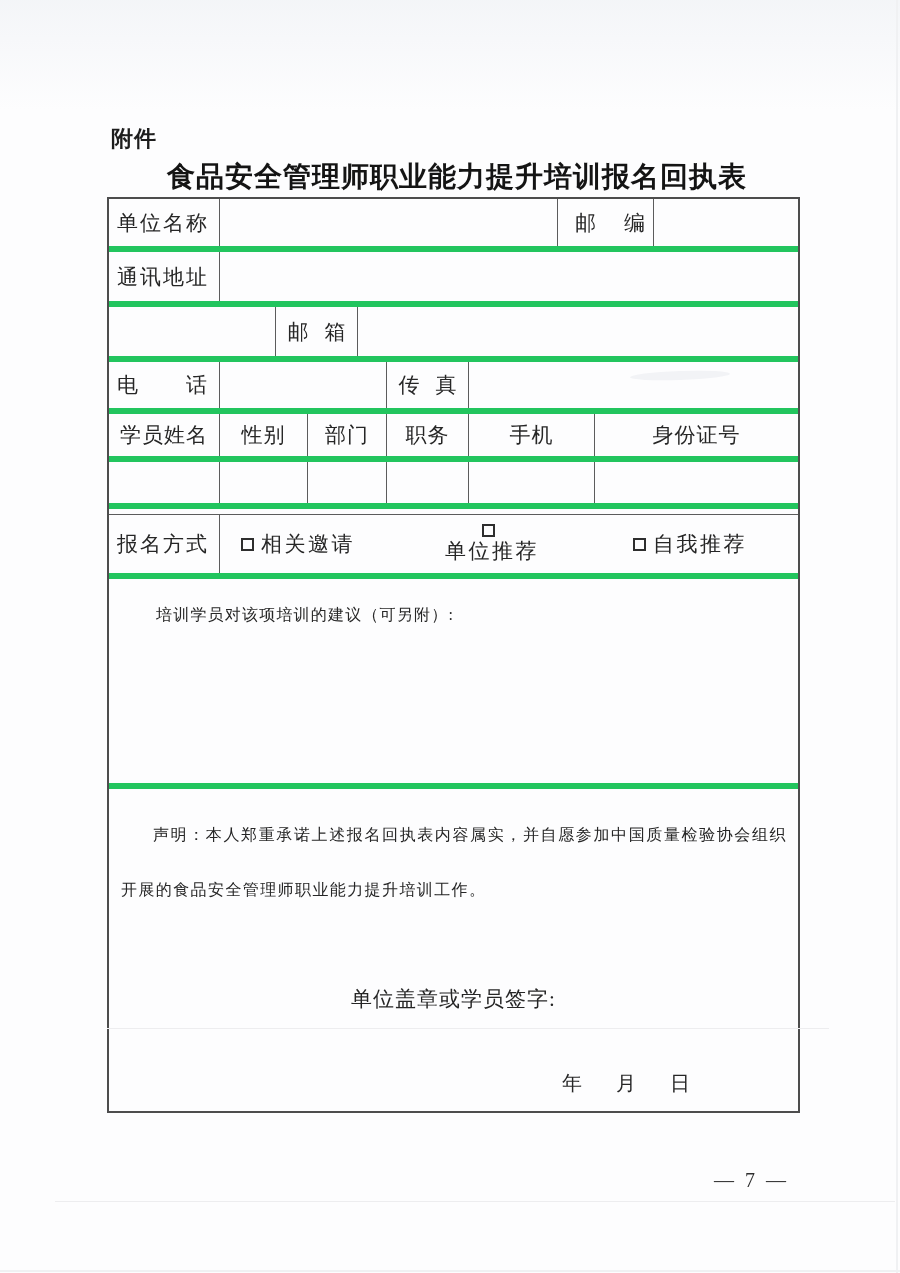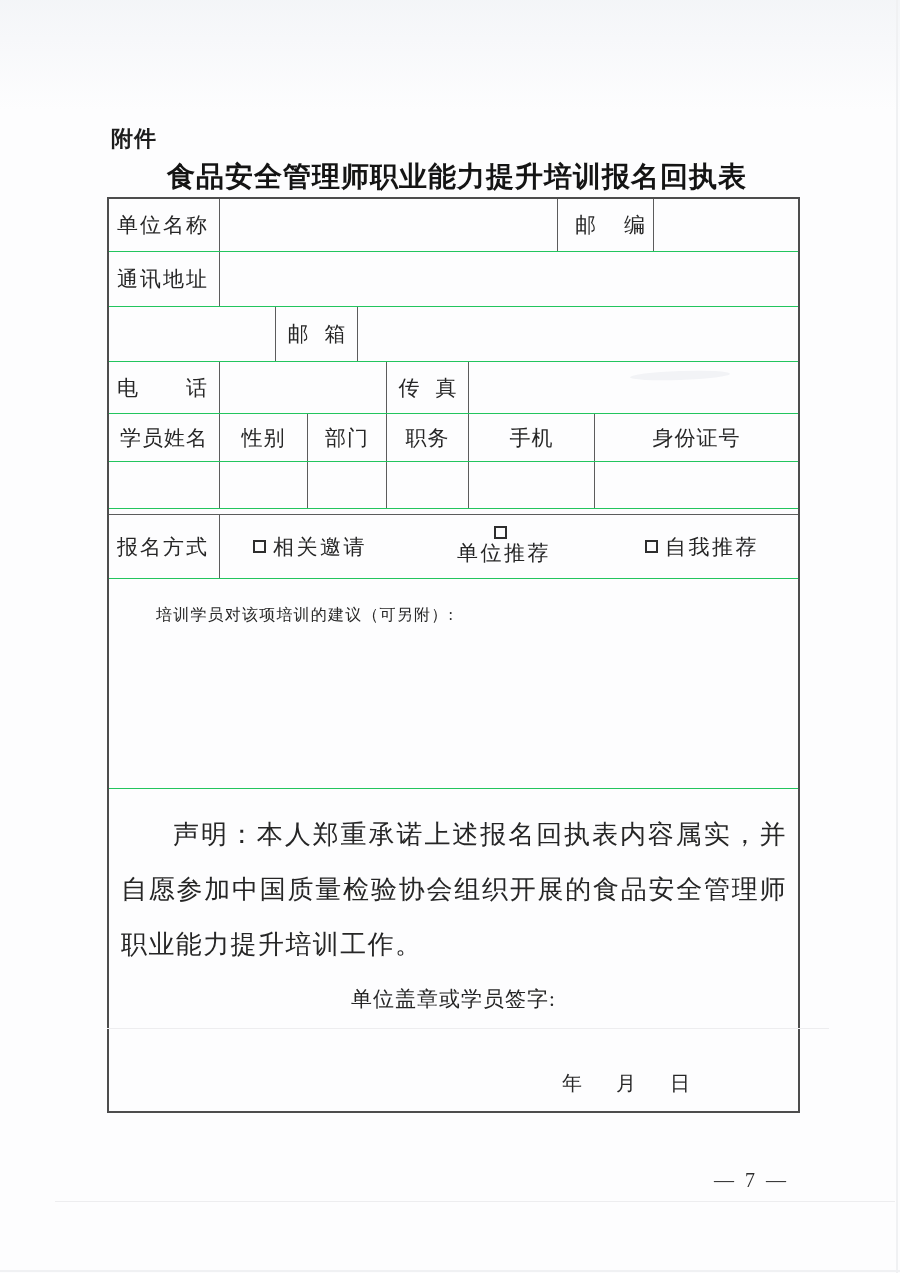--- a/index.html
+++ b/index.html
@@ -24,37 +24,37 @@
     text-align:center;
     font-family:"Liberation Sans","DejaVu Sans",sans-serif;
     font-weight:700; font-size:28px; color:#141414; letter-spacing:1px;
   }
   
   .tbl {
     position:absolute; left:107px; top:197px; width:693px; height:916px;
     border:2px solid #4d4d4d; display:flex; flex-direction:column;
     background:transparent;
   }
-  .row { display:flex; border-bottom:1px solid #22c55e; flex:0 0 auto; }
+  .row { display:flex; border-bottom:6px solid #22c55e; flex:0 0 auto; }
   .row:last-child { border-bottom:none; }
   .c { border-right:1px solid #5c5c5c; display:flex; align-items:center; }
   .c:last-child { border-right:none; }
   .grow { flex:1 1 auto; }
   .lblcell { width:111px; flex:0 0 111px; padding-left:8px; }
   .jl { display:inline-block; text-align:justify; text-align-last:justify;
         font-size:21px; color:#262626; }
   .jl-main { width:90px; }
   .jl-sm  { width:58px; margin:0 auto; }
   .jl-zip { width:70px; margin-left:17px; }
   .hdr { justify-content:center; font-size:21px; letter-spacing:1px; }
   
   .r1 { height:53px; } .r2 { height:55px; } .r3 { height:55px; }
   .r4 { height:52px; } .r5 { height:48px; } .r6 { height:47px; }
   .spacer { height:6px; border-bottom:1px solid #5c5c5c; flex:0 0 auto; }
-  .r7 { height:64px;gap:12px; } .r8 { height:210px; } .r9 { flex:1 1 auto; }
+  .r7 { height:64px; } .r8 { height:210px; } .r9 { flex:1 1 auto; }
   
   .w88 { width:88px; flex:0 0 88px; } .w79 { width:79px; flex:0 0 79px; }
   .w82 { width:82px; flex:0 0 82px; } .w126 { width:126px; flex:0 0 126px; }
   .w167 { width:167px; flex:0 0 167px; } .w338 { width:338px; flex:0 0 338px; }
   .w96 { width:96px; flex:0 0 96px; }
   
   .opts { padding-left:21px; }
   .opt { display:flex; align-items:center; font-size:21px; letter-spacing:2.5px; }
   .opt + .opt-g1 { margin-left:90px;flex-direction:column; }
   .opt + .opt-g2 { margin-left:94px; }
@@ -62,21 +62,21 @@
     width:13px; height:13px; border:2px solid #2e2e2e; margin-right:7px;
     flex:0 0 auto; background:transparent;
   }
   
   .suggest { display:block; padding:26px 32px 0 47px; font-size:16px;
              letter-spacing:1.2px; }
   
   .declcell { position:relative; display:block; }
   .decl {
     position:absolute; left:12px; right:11px; top:18px;
-    font-size:26px; letter-spacing:1.4px; line-height:55px;
+    font-size:16px; letter-spacing:1.4px; line-height:55px;
     text-indent:2em; text-align:justify;
   }
   .sign {
     position:absolute; left:0; top:196px; width:100%; text-align:center;
     font-size:21px; letter-spacing:1px;
   }
   .ymd {
     position:absolute; top:281px; right:108px; display:flex; gap:34px;
     font-size:20px;
   }

